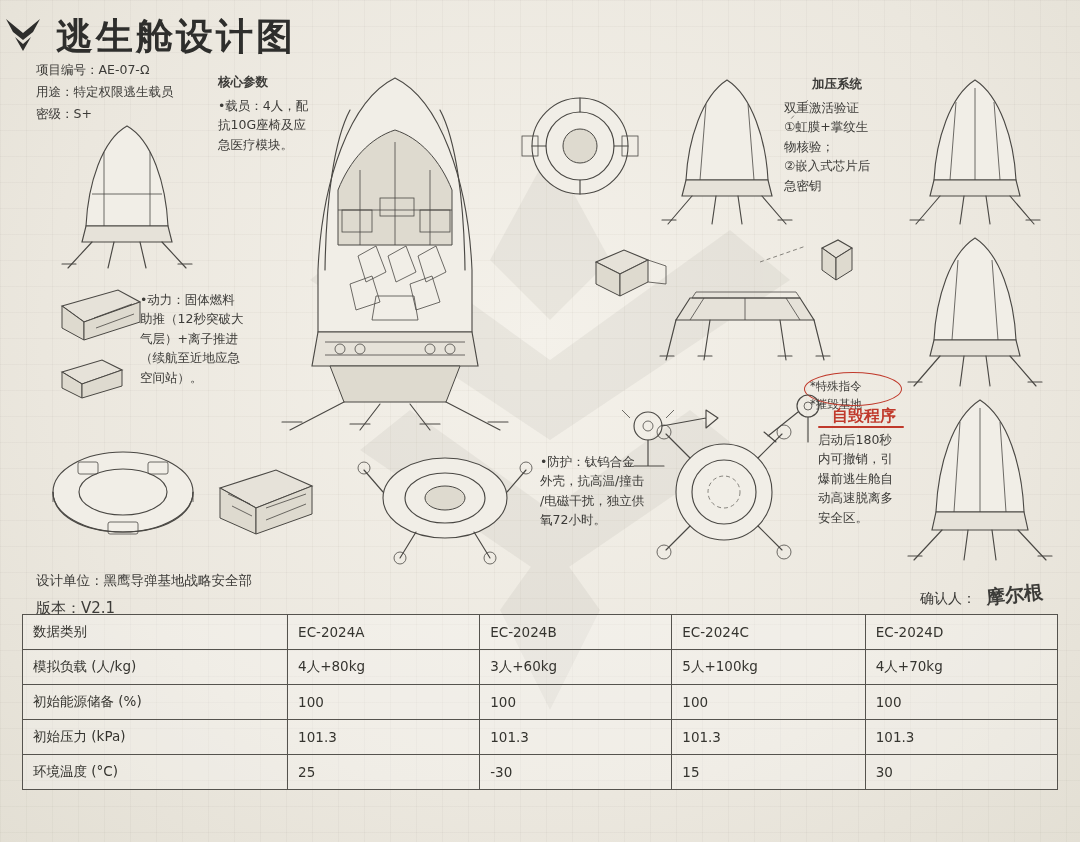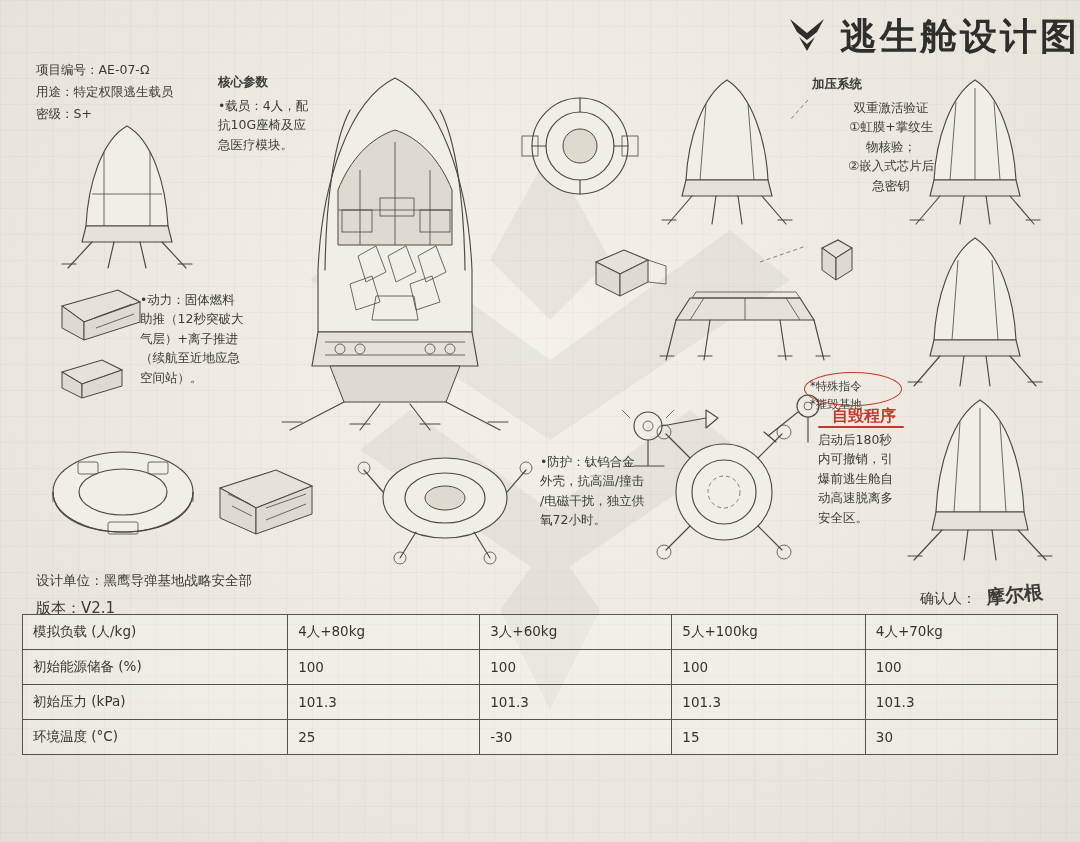--- a/index.html
+++ b/index.html
@@ -22,21 +22,21 @@
   #watermark{
     position:absolute;left:250px;top:110px;width:600px;height:620px;
     opacity:.10;
     pointer-events:none;
   }
   #content{position:absolute;inset:0;}
 
   .hand{font-family:"DejaVu Sans","Liberation Sans",sans-serif;}
   .title{
     position:absolute;left:0;right:0;top:12px;
-    text-align:right;
+    text-align:left;
     font-size:37px;letter-spacing:3px;color:#2e2e2c;
     font-weight:700;
   }
   .title .logo{display:inline-block;vertical-align:-4px;margin-right:10px;}
 
   .note{position:absolute;font-size:12.5px;line-height:1.55;color:#3c3b38;white-space:pre-line;}
   .note.small{font-size:11.5px;}
   .red{color:#c0392b;margin-left:12px;}
   .redline{position:absolute;height:2px;background:#c0392b;border-radius:2px;}
   .ellipse-red{
@@ -115,21 +115,21 @@
 助推（12秒突破大
 气层）+离子推进
 （续航至近地应急
 空间站）。</div>
   <div class="note hand" style="left:540px;top:452px;">•防护：钛钨合金
 外壳，抗高温/撞击
 /电磁干扰，独立供
 氧72小时。</div>
 
   <div class="note hand" style="left:812px;top:74px;font-weight:700;">加压系统</div>
-  <div class="note hand" style="left:848px;top:98px;text-align:center;">双重激活验证
+  <div class="note hand" style="left:784px;top:98px;">双重激活验证
 ①虹膜+掌纹生
 物核验；
 ②嵌入式芯片后
 急密钥</div>
 
   <div class="note hand small" style="left:810px;top:378px;">*特殊指令
 *摧毁基地</div>
   <div class="ellipse-red" style="left:804px;top:372px;width:96px;height:32px;"></div>
   <div class="note hand red" style="left:820px;top:404px;font-size:16px;font-weight:700;">自毁程序</div>
   <div class="redline" style="left:818px;top:426px;width:86px;"></div>
@@ -308,20 +308,27 @@
   </svg>
 
   <svg class="ink" style="left:0;top:0;" width="1080" height="620" viewBox="0 0 1080 620">
     <path class="dash" d="M760 262 L806 246"></path>
     <path class="dash" d="M808 100 L790 120"></path>
   </svg>
 
   <table class="spec">
     <tbody>
       <tr>
+        <td>数据类别</td>
+        <td>EC-2024A</td>
+        <td>EC-2024B</td>
+        <td>EC-2024C</td>
+        <td>EC-2024D</td>
+      </tr>
+      <tr>
         <td>模拟负载 (人/kg)</td>
         <td>4人+80kg</td>
         <td>3人+60kg</td>
         <td>5人+100kg</td>
         <td>4人+70kg</td>
       </tr>
       <tr>
         <td>初始能源储备 (%)</td>
         <td>100</td>
         <td>100</td>

